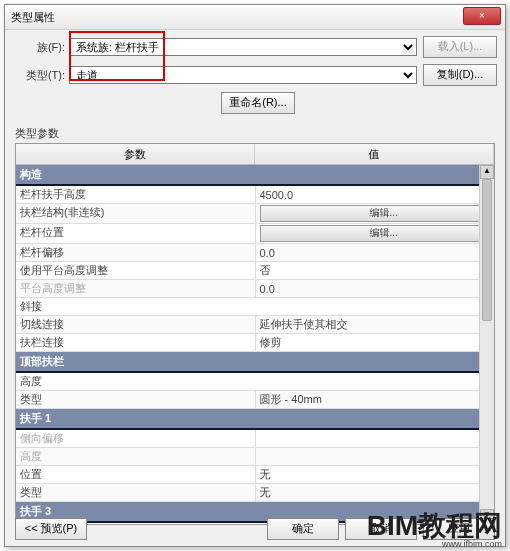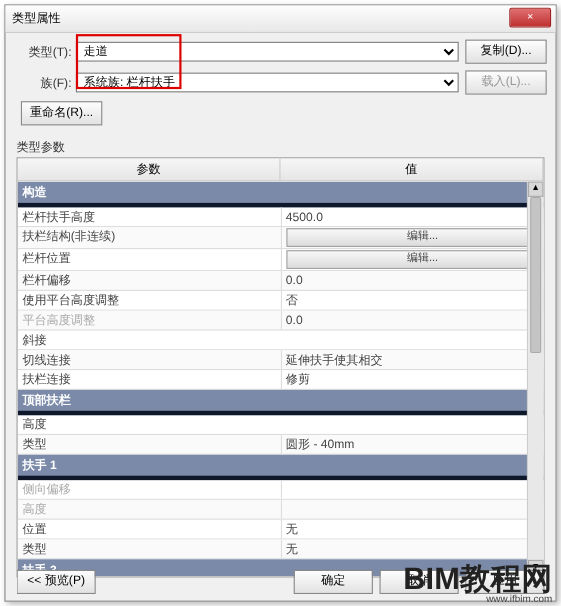--- a/index.html
+++ b/index.html
@@ -11,21 +11,21 @@
   .row .lbl { width: 52px; text-align: right; margin-right: 4px; color: #333; }
   .row select, .row .sel { flex: 1; height: 18px; border: 1px solid #7a7a7a; background: #fff; font-size: 11px; padding: 0 2px; }
   .row .btn, .btnside { width: 72px; height: 20px; margin-left: 6px; border: 1px solid #888; background: linear-gradient(#fdfdfd,#e2e2e2); font-size: 11px; text-align: center; line-height: 18px; }
   .btnside.disabled { color: #999; }
   .highlight { position: absolute; left: 64px; top: 26px; width: 92px; height: 46px; border: 2px solid #d00; pointer-events: none; }
   .section-lbl { margin: 4px 10px 2px 10px; color: #333; }
   .grid-wrap { margin: 2px 10px 0 10px; background: #fff; border: 1px solid #999; height: 380px; overflow: hidden; position: relative; }
   .grid-head { display: flex; background: linear-gradient(#f6f6f6,#e6e6e6); border-bottom: 1px solid #bbb; height: 20px; }
   .grid-head div { flex: 1; text-align: center; line-height: 20px; border-right: 1px solid #ccc; }
   .grid-body { height: 358px; overflow-y: auto; }
-  .gh { background: #7a8aa8; color: #fff; font-weight: bold; padding: 2px 4px; border-bottom: 4px solid #0f172a; }
+  .gh { background: #7a8aa8; color: #fff; font-weight: bold; padding: 2px 4px; border-bottom: 2px solid #0f172a; }
   .gr { display: flex; border-bottom: 1px solid #ddd; min-height: 17px; }
   .gr .c1 { flex: 1; padding: 1px 4px; border-right: 1px solid #ddd; color: #444; }
   .gr .c2 { flex: 1; padding: 1px 4px; color: #444; display: flex; align-items: center; }
   .editbtn { flex:1; height: 15px; background: linear-gradient(#f8f8f8,#dcdcdc); border: 1px solid #999; text-align: center; font-size: 10px; line-height: 13px; padding-left: 18px; }
   .gr.alt { background: #fafafa; }
   .gr .c1.faded { color: #aaa; }
   .bottom { position: absolute; bottom: 6px; left: 10px; right: 10px; display: flex; justify-content: space-between; }
   .bottom .left, .bottom .right { display: flex; gap: 6px; }
   .btn2 { min-width: 70px; height: 20px; border: 1px solid #888; background: linear-gradient(#fdfdfd,#e2e2e2); text-align: center; line-height: 18px; font-size: 11px; margin-top: 35px; }
   .watermark { position: absolute; right: 8px; bottom: 2px; font-size: 28px; font-weight: bold; color: #222; line-height: 1; pointer-events: none; }
@@ -38,34 +38,34 @@
 <body>
 
 <div class="dialog">
   <div class="titlebar">
     <span>类型属性</span>
     <div class="close">×</div>
   </div>
 
   <div class="topform">
     <div class="row">
+      <span class="lbl">族(F):</span>
+      <select class="sel">
+        <option>系统族: 栏杆扶手</option>
+      </select>
+      <div class="btnside disabled">载入(L)...</div>
+    </div>
+    <div class="row">
       <span class="lbl">类型(T):</span>
       <select class="sel">
         <option>走道</option>
       </select>
       <div class="btnside">复制(D)...</div>
     </div>
-    <div class="row">
-      <span class="lbl">族(F):</span>
-      <select class="sel">
-        <option>系统族: 栏杆扶手</option>
-      </select>
-      <div class="btnside disabled">载入(L)...</div>
-    </div>
-    <div class="row" style="justify-content:flex-start;">
+    <div class="row" style="justify-content:center;">
       <div class="btnside">重命名(R)...</div>
     </div>
   </div>
 
   <div class="highlight"></div>
 
   <div class="section-lbl">类型参数</div>
 
   <div class="grid-wrap">
     <div class="grid-head">

